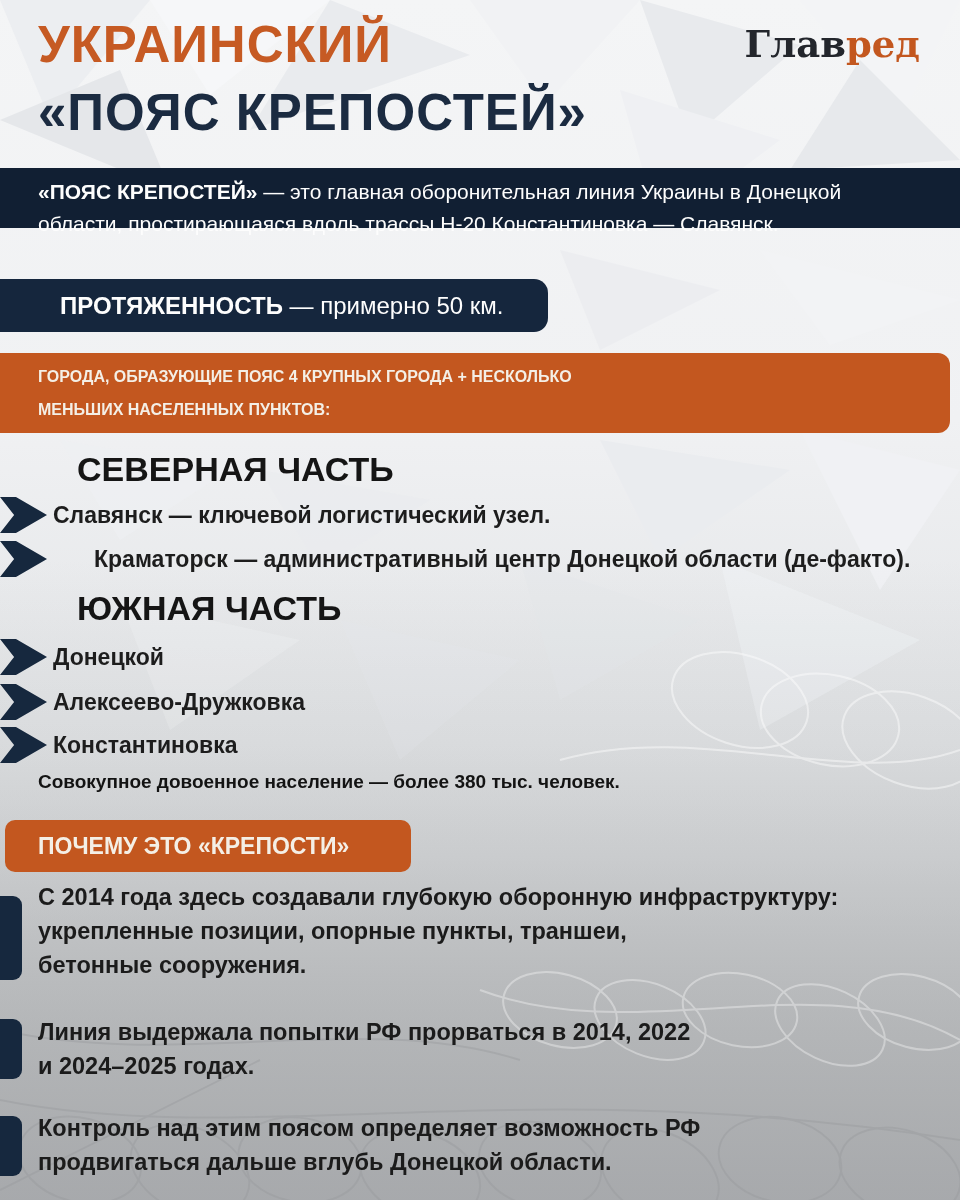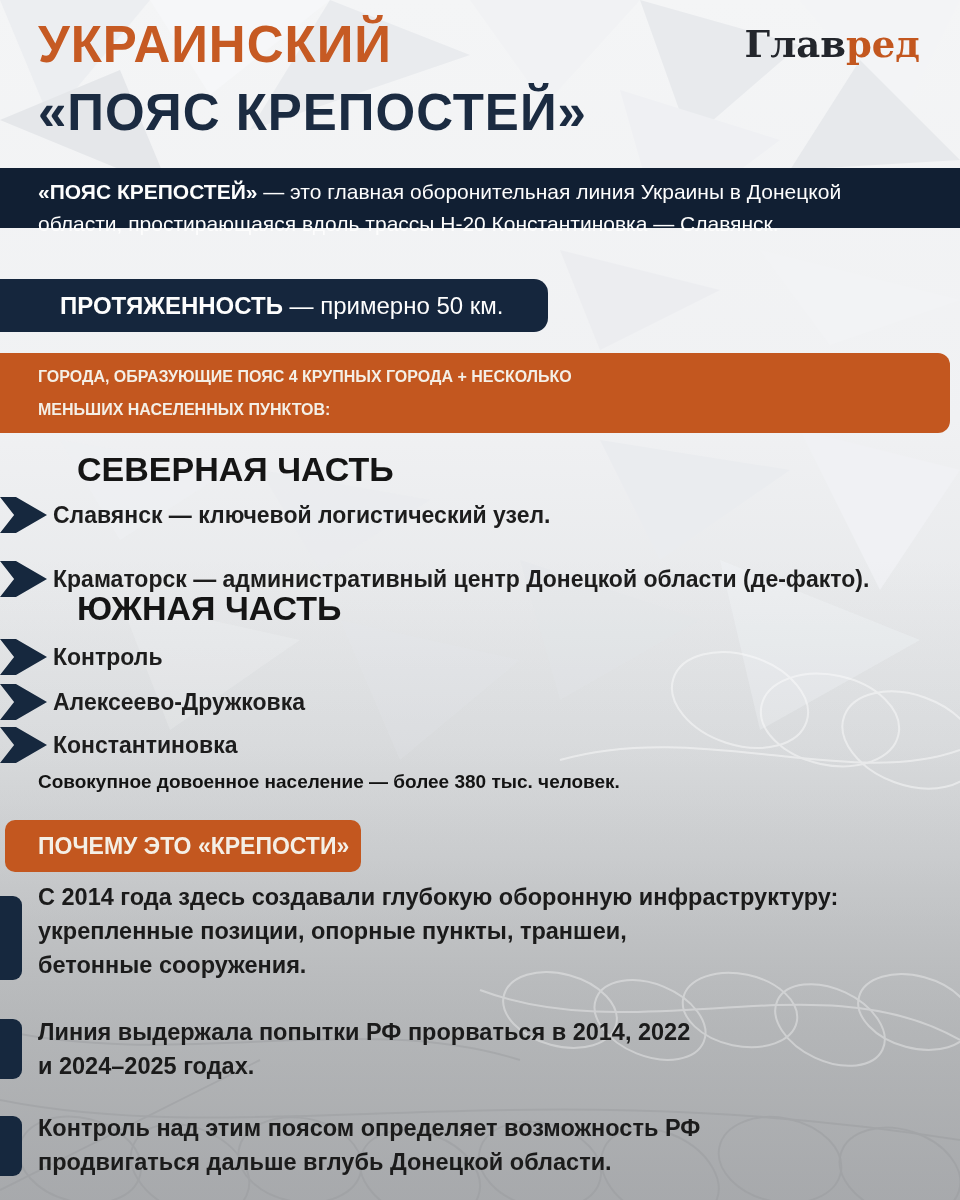--- a/index.html
+++ b/index.html
@@ -32,28 +32,28 @@
   
   .cities-banner{top:353px;left:0;width:950px;background:#c3571f;border-radius:0 12px 12px 0;
     color:#f4efe6;font-weight:700;font-size:16px;line-height:33px;padding:7px 20px 7px 38px;
     box-sizing:border-box;white-space:pre-line;}
 
   .section-heading{left:38px;font-size:34px;font-weight:700;color:#151515;margin-left:39px;}
   .heading-north{top:450px;}
   .heading-south{top:589px;}
 
   .bullet-row{left:0;width:960px;height:40px;display:flex;align-items:center;text-align:center;}
-  .row-1{top:495px;} .row-2{top:559px;} .row-3{top:637px;} .row-4{top:682px;} .row-5{top:725px;}
+  .row-1{top:495px;} .row-2{top:539px;gap:41px;} .row-3{top:637px;} .row-4{top:682px;} .row-5{top:725px;}
   .arrow{width:47px;height:36px;background:#16283e;flex:0 0 auto;
     clip-path:polygon(0% 0%,34% 0%,100% 50%,34% 100%,0% 100%,30% 50%);}
   .bullet-text{padding-left:6px;font-size:23px;font-weight:700;color:#1d1d1d;}
 
   .population{top:771px;left:38px;font-size:19px;font-weight:700;color:#131313;}
 
-  .why-banner{top:820px;left:5px;width:356px;height:52px;background:#c3571f;border-radius:10px;
+  .why-banner{top:820px;left:5px;width:406px;height:52px;background:#c3571f;border-radius:10px;
     color:#f4efe6;font-weight:700;font-size:23px;line-height:52px;padding-left:33px;box-sizing:border-box;}
 
   .para{left:38px;width:880px;font-size:23.5px;font-weight:700;color:#1b1b1b;line-height:34px;white-space:pre-line;}
   .para-1{top:857px;margin-top:23px;} .para-2{top:1015px;} .para-3{top:1111px;}
   .para-tab{left:0;width:22px;background:#16283e;border-radius:0 9px 9px 0;}
   .tab-1{top:896px;height:84px;} .tab-2{top:1019px;height:60px;} .tab-3{top:1116px;height:60px;}
 </style>
 </head>
 <body>
 
@@ -139,21 +139,21 @@
     <span class="bullet-text">Славянск — ключевой логистический узел.</span>
   </div>
   <div class="layer bullet-row row-2">
     <span class="arrow"></span>
     <span class="bullet-text">Краматорск — административный центр Донецкой области (де-факто).</span>
   </div>
 
   <div class="layer section-heading heading-south">ЮЖНАЯ ЧАСТЬ</div>
   <div class="layer bullet-row row-3">
     <span class="arrow"></span>
-    <span class="bullet-text">Контроль</span>
+    <span class="bullet-text">Донецкой</span>
   </div>
   <div class="layer bullet-row row-4">
     <span class="arrow"></span>
     <span class="bullet-text">Алексеево-Дружковка</span>
   </div>
   <div class="layer bullet-row row-5">
     <span class="arrow"></span>
     <span class="bullet-text">Константиновка</span>
   </div>
 

